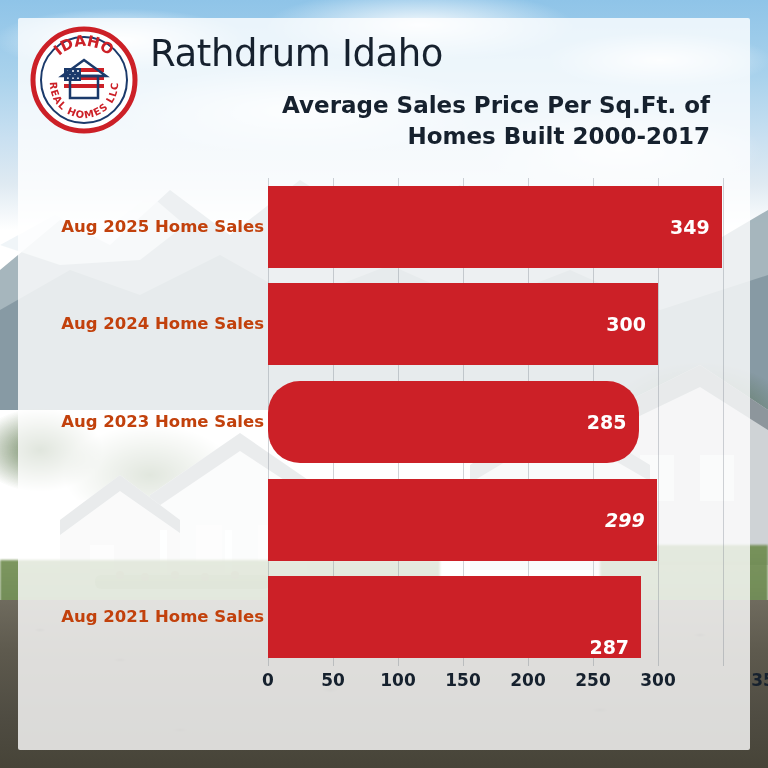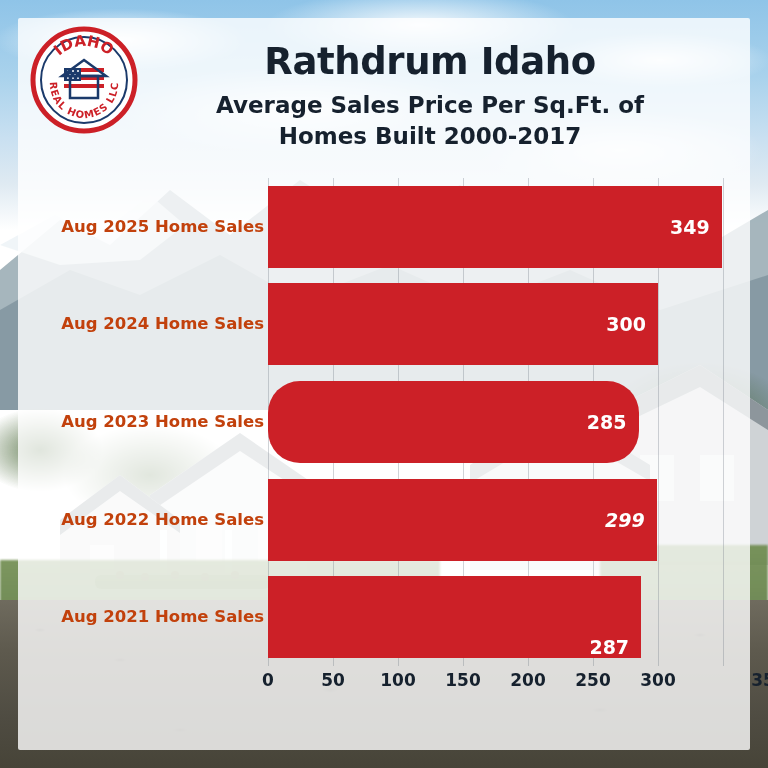--- a/index.html
+++ b/index.html
@@ -90,29 +90,29 @@
     border-radius: 2px;
   }
 
   
   #logo {
     position:absolute; left:30px; top:26px; width:108px; height:108px;
   }
 
   
   #title {
-    position:absolute; left:150px; top:40px; width:560px;
-    text-align:center;
-    font-size:37px; font-weight:bold; color:#16212e;
+    position:absolute; left:150px; top:32px; width:560px;
+    text-align:left;
+    font-size:37px; font-weight:normal; color:#16212e;
     letter-spacing:-0.4px;
     font-family:"DejaVu Sans","Liberation Sans",sans-serif;
   }
   #subtitle {
     position:absolute; left:150px; top:90px; width:560px;
-    text-align:center;
+    text-align:right;
     font-size:23px; font-weight:bold; color:#16212e; line-height:1.35;
     font-family:"DejaVu Sans","Liberation Sans",sans-serif;
   }
 
   
   #chart {
     position:absolute;
     left:0; top:170px; width:768px; height:530px;
   }
   .cat-label {
@@ -254,21 +254,20 @@
 <div id="subtitle">
   <div>Average Sales Price Per Sq.Ft. of</div>
   <div>Homes Built 2000-2017</div>
 </div>
 
 <div id="chart">
   <div id="labels-col">
       <div class="cat-label" style="top: 46.8px;">Aug 2025 Home Sales</div>
       <div class="cat-label" style="top: 144.4px;">Aug 2024 Home Sales</div>
       <div class="cat-label" style="top: 242px;">Aug 2023 Home Sales</div>
-      <div class="cat-label" style="top: 339.6px;">Aug 2022 Home Sales</div>
       <div class="cat-label" style="top: 437.2px;">Aug 2021 Home Sales</div>
     </div>
   <div id="plot">
       <div class="gridline" style="left: 0px;"></div>
       <div class="gridline" style="left: 65px;"></div>
       <div class="gridline" style="left: 130px;"></div>
       <div class="gridline" style="left: 195px;"></div>
       <div class="gridline" style="left: 260px;"></div>
       <div class="gridline" style="left: 325px;"></div>
       <div class="gridline" style="left: 390px;"></div>

